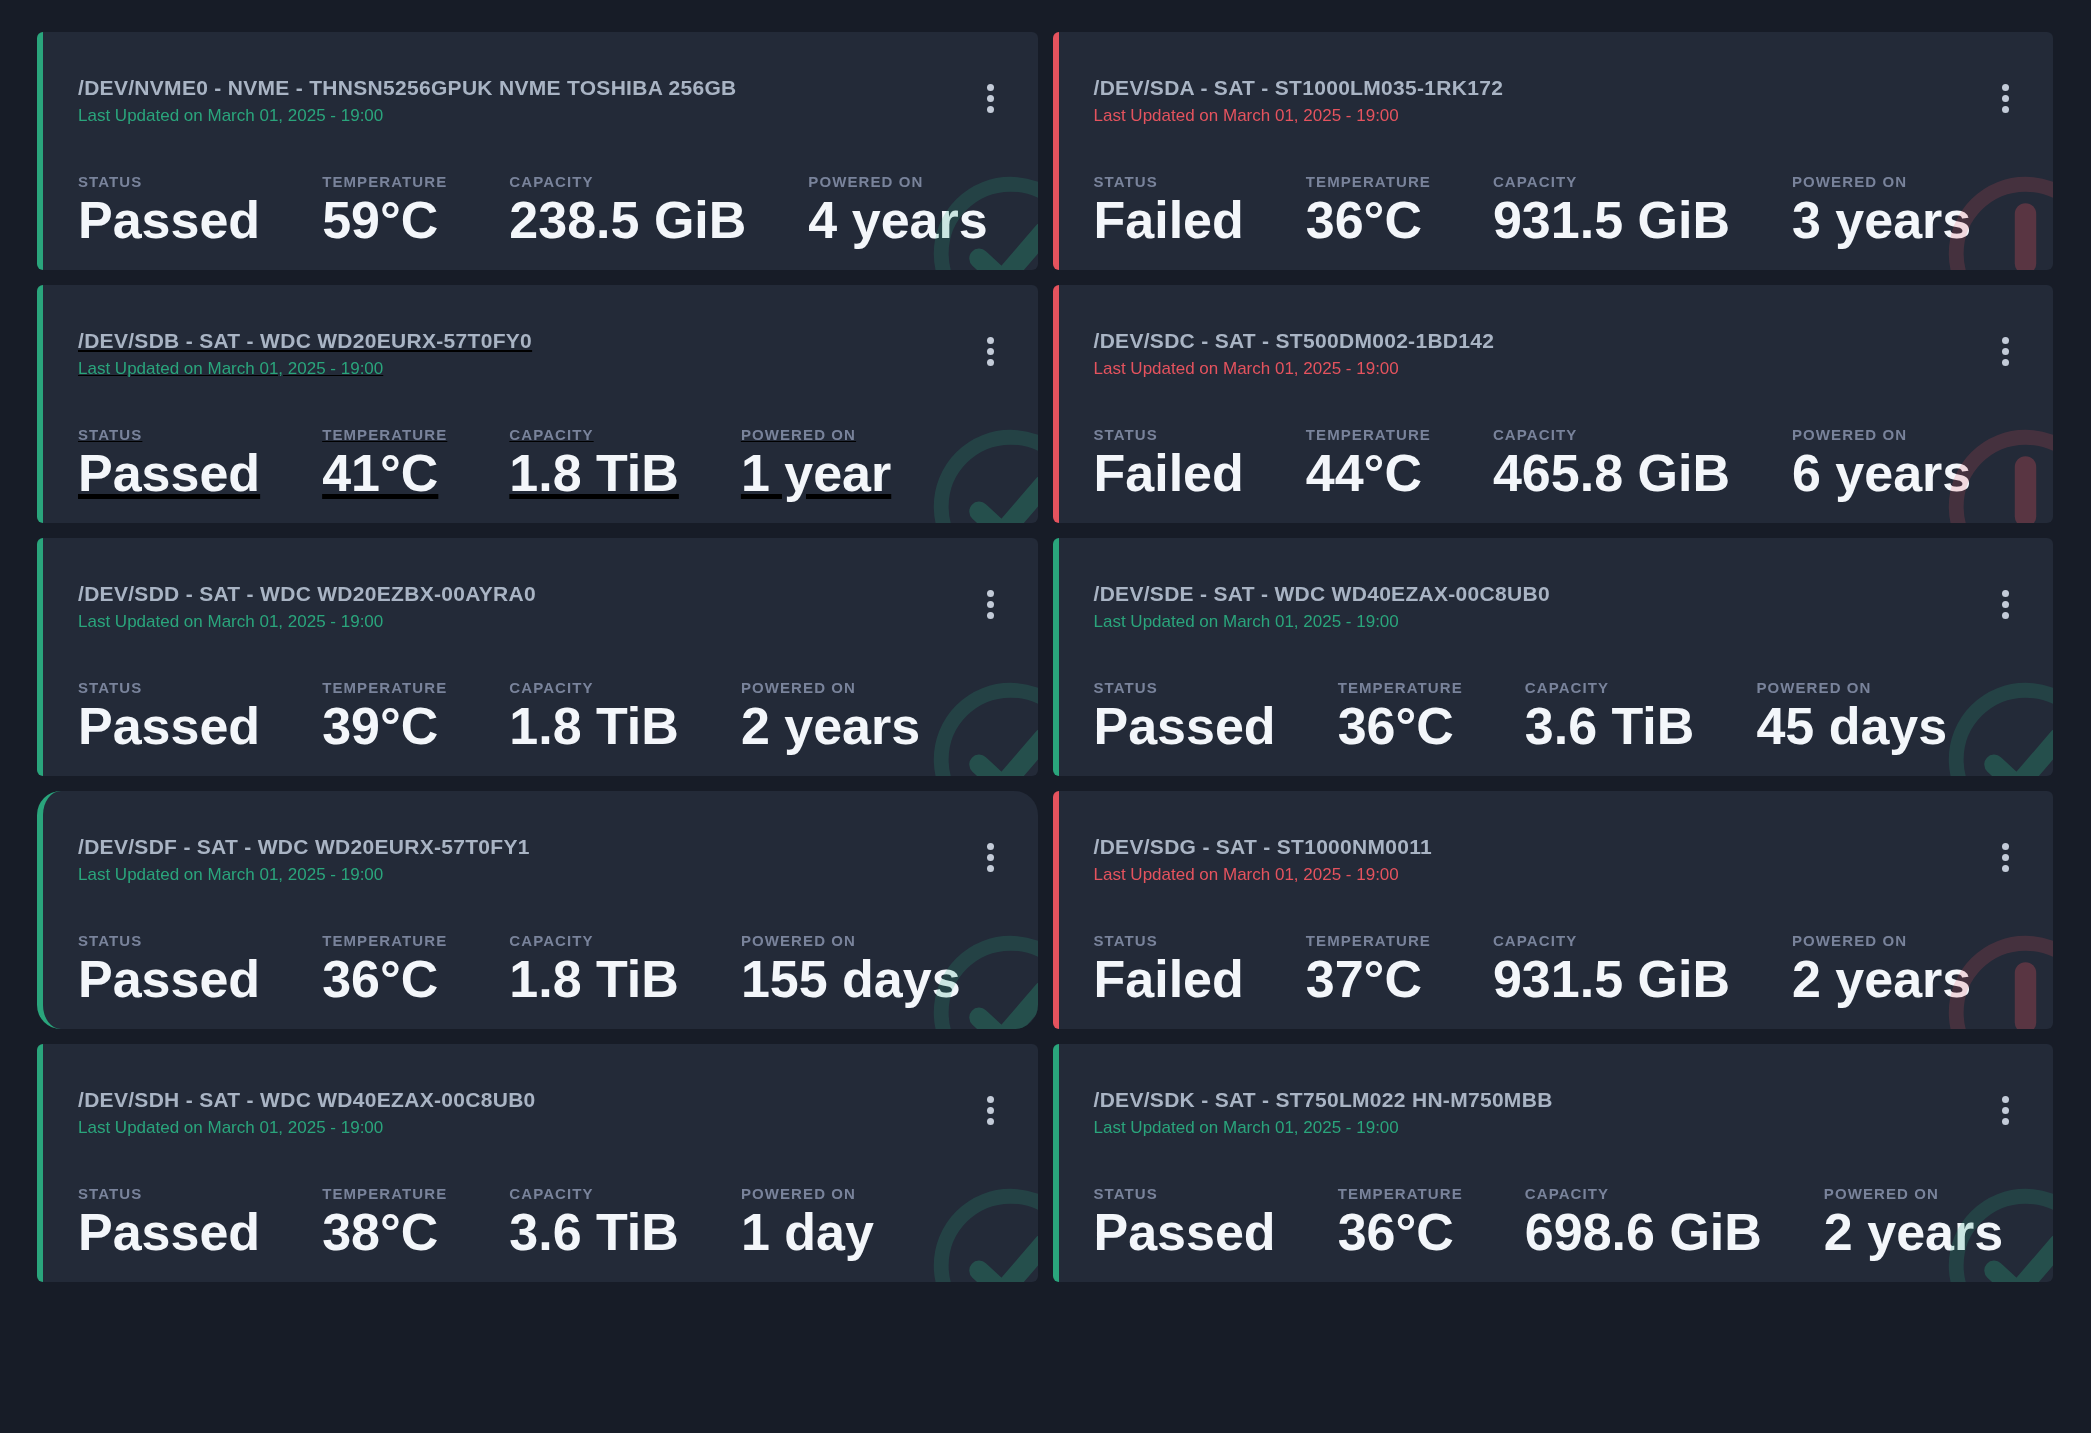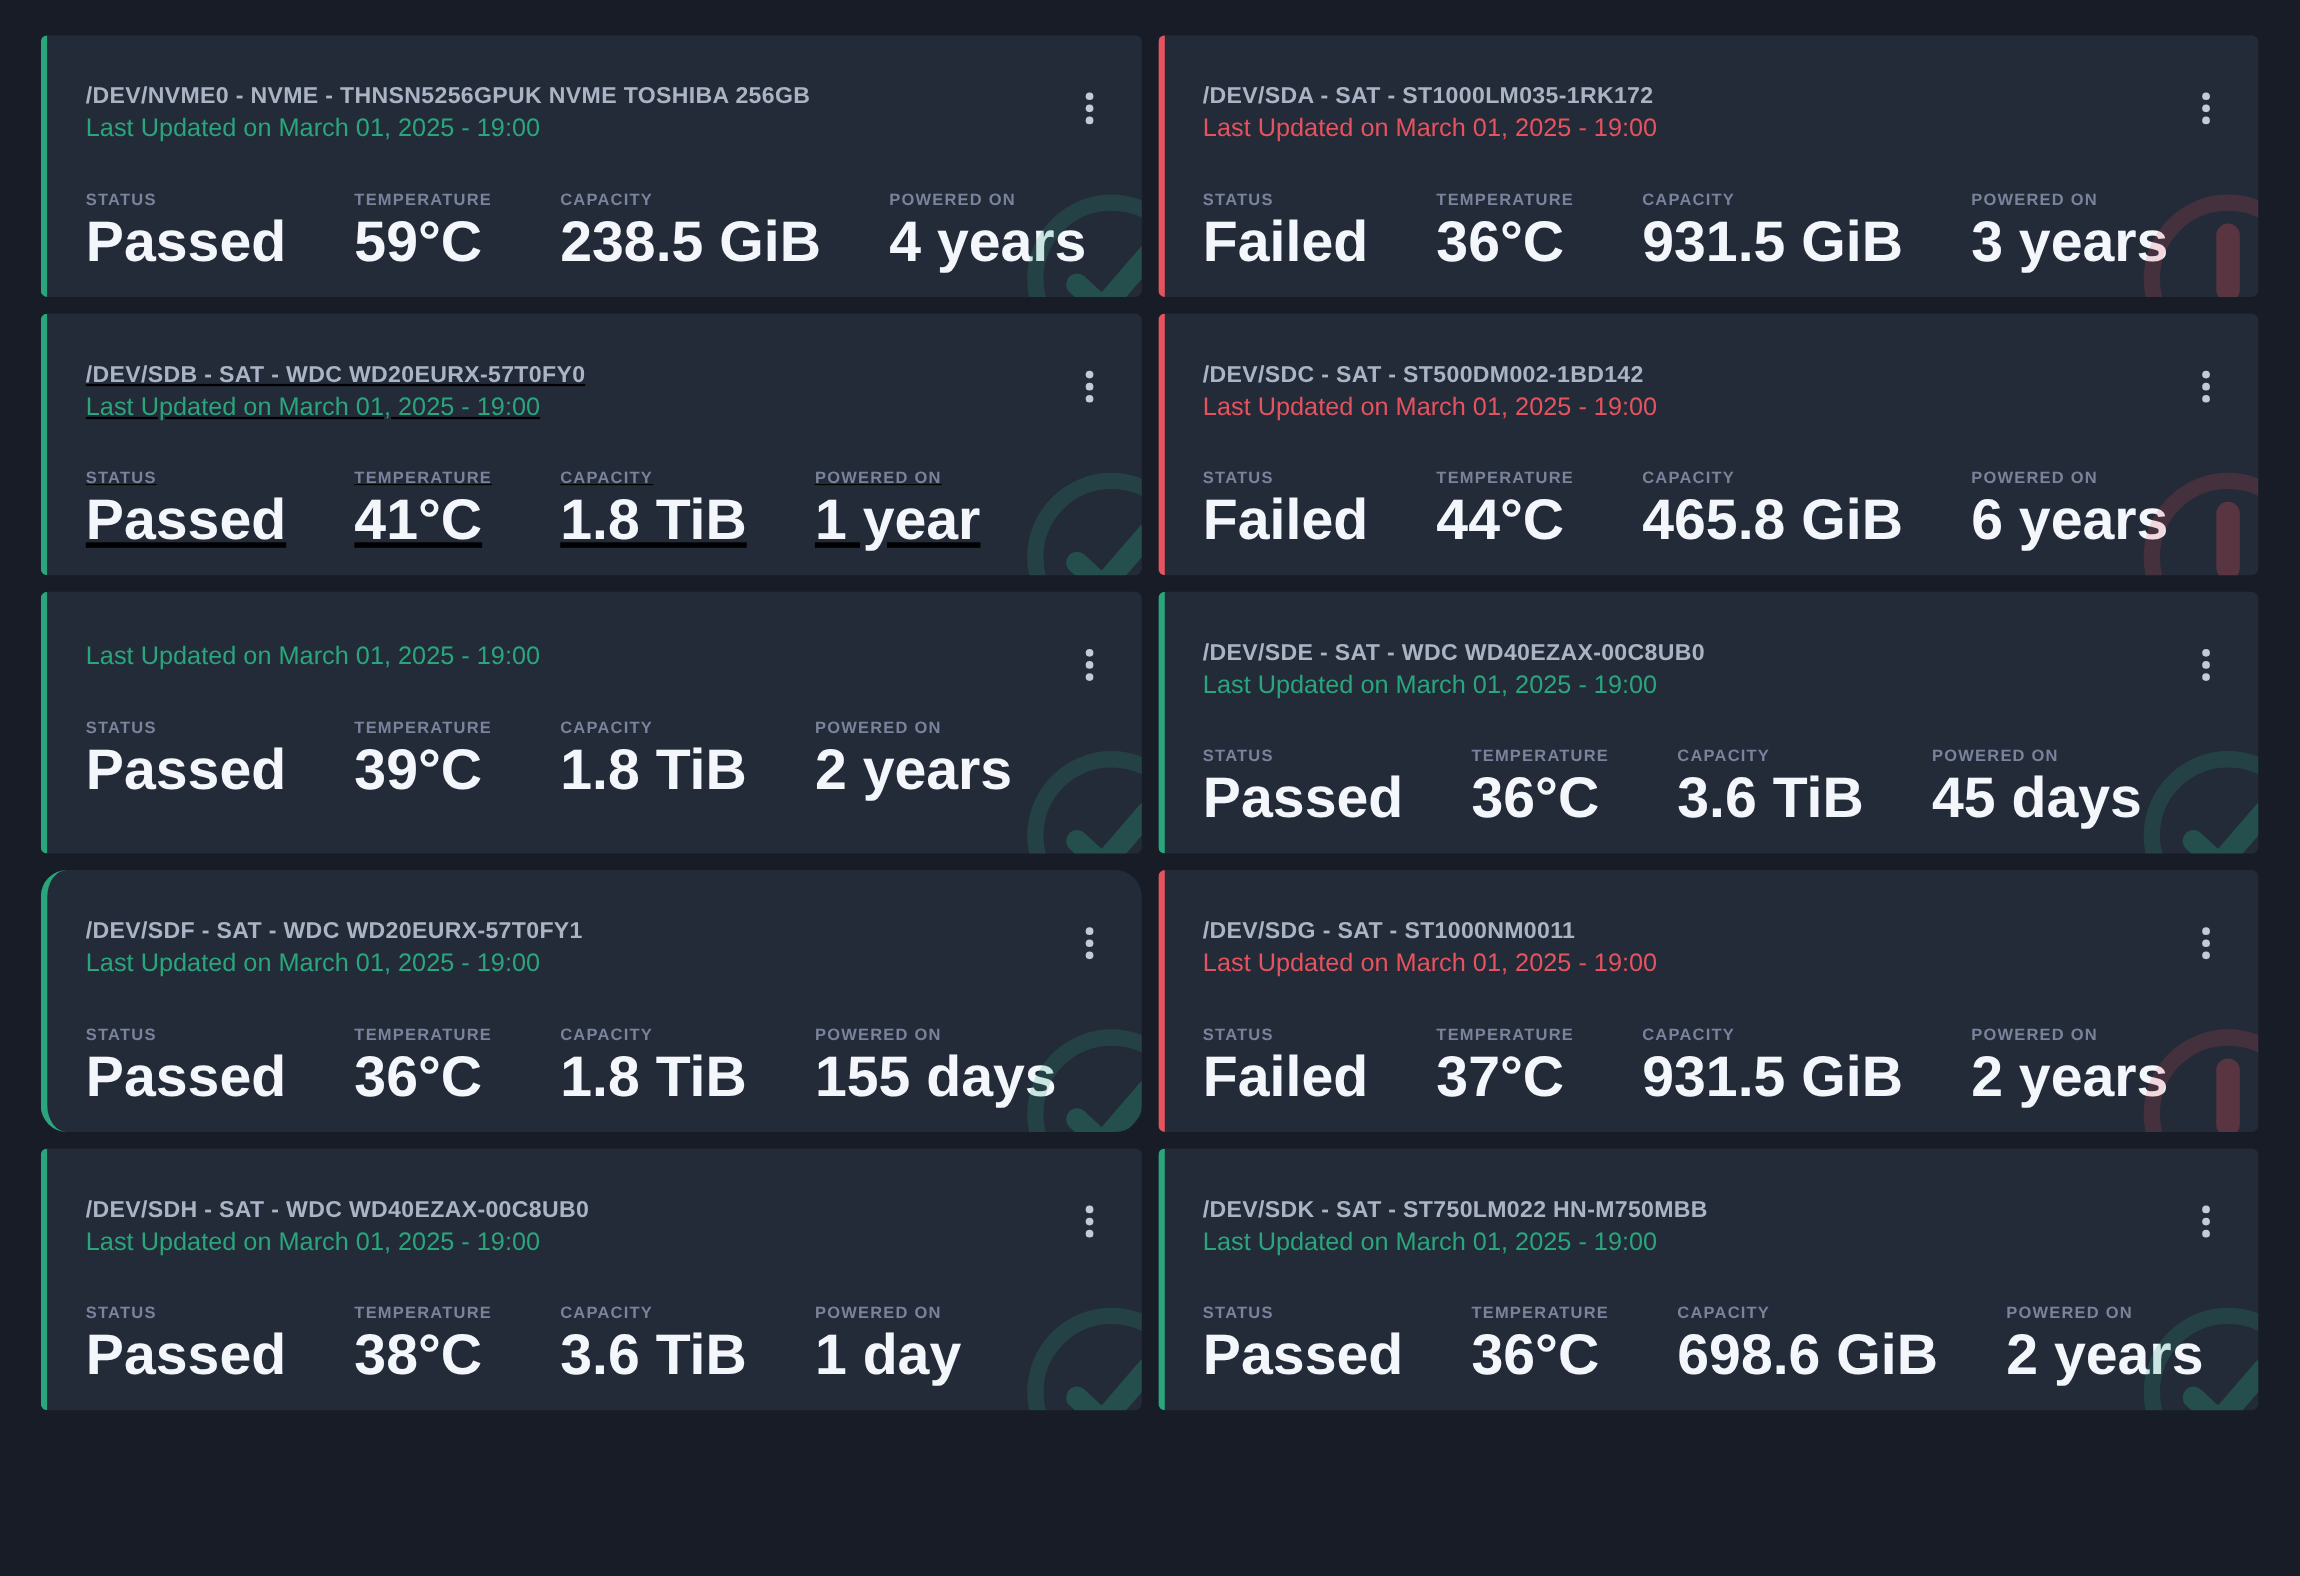--- a/index.html
+++ b/index.html
@@ -34,21 +34,21 @@
   .card.failed{border-left-color:var(--red,#e5535e);}
   .title{
     color:#a9b4c4;
     font-size:21px;
     font-weight:700;
     letter-spacing:.3px;
     line-height:26px;
     white-space:nowrap;
   }
   .updated{
-    font-size:23px;
+    font-size:17px;
     line-height:22px;
     margin-top:4px;
     font-weight:400;
   }
   .passed .updated{color:var(--green,#2aa57c);}
   .failed .updated{color:var(--red,#e5535e);}
   .stats{
     display:flex;
     gap:62px;
     margin-top:46px;
@@ -239,20 +239,21 @@
     </div>
 
     <svg class="watermark wm-failed" viewBox="0 0 100 100" style="display: block;">
       <circle cx="50" cy="50" r="42" fill="none" stroke="#e5535e" stroke-width="9" opacity="0.18"></circle>
       <line x1="50" y1="26" x2="50" y2="56" stroke="#e5535e" stroke-width="13" stroke-linecap="round" opacity="0.28"></line>
       <circle cx="50" cy="73" r="7.5" fill="#e5535e" opacity="0.28"></circle>
     </svg>
   </div>
 
   <div class="card passed" style="background: rgb(35, 42, 56);">
+    <div class="title">/DEV/SDD - SAT - WDC WD20EZBX-00AYRA0</div>
     <div class="updated">Last Updated on March 01, 2025 - 19:00</div>
 
     <button class="kebab">
       <div class="dots">
         <span></span>
           <span></span>
           <span></span>
       </div>
     </button>
 

